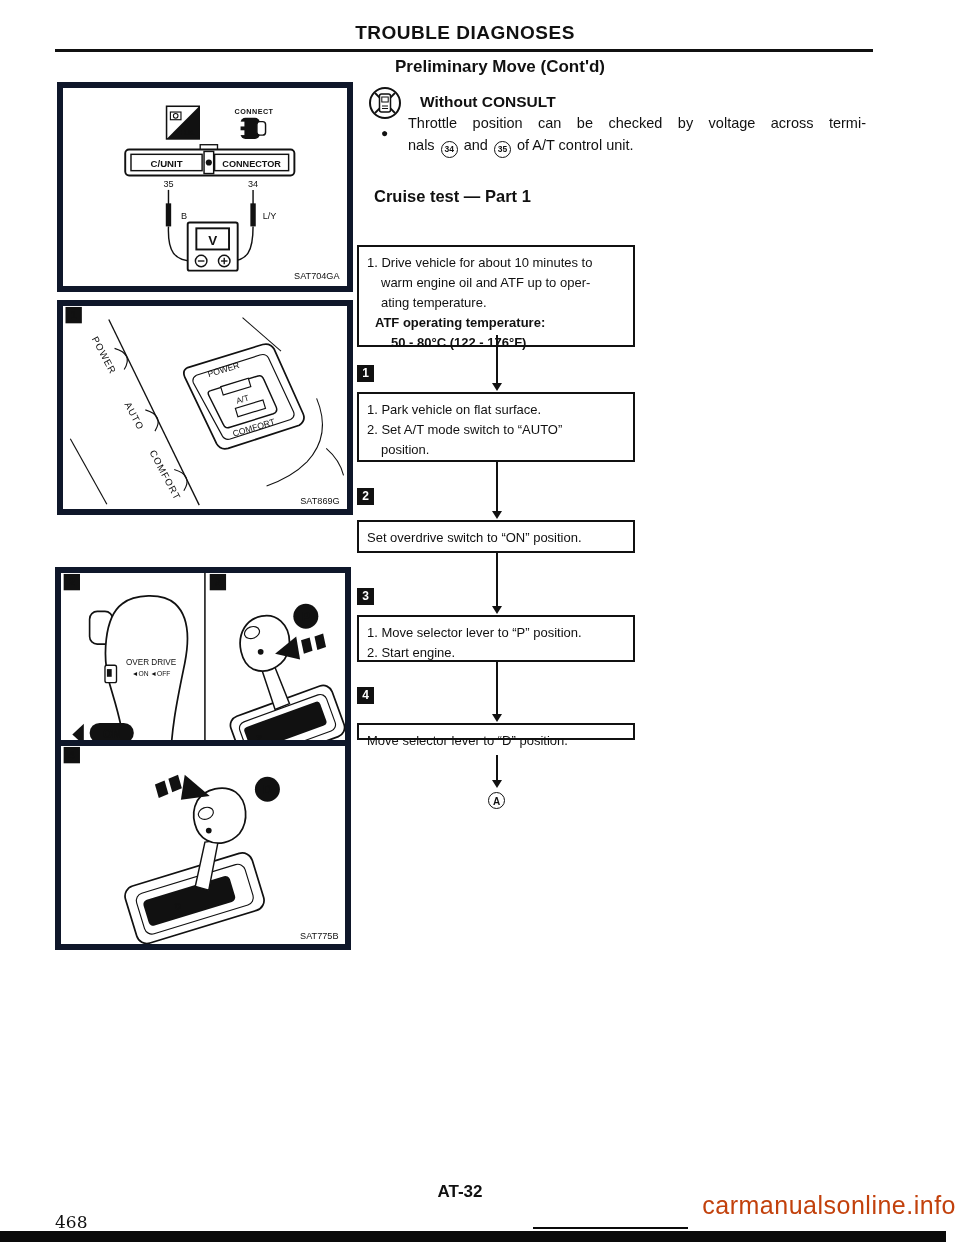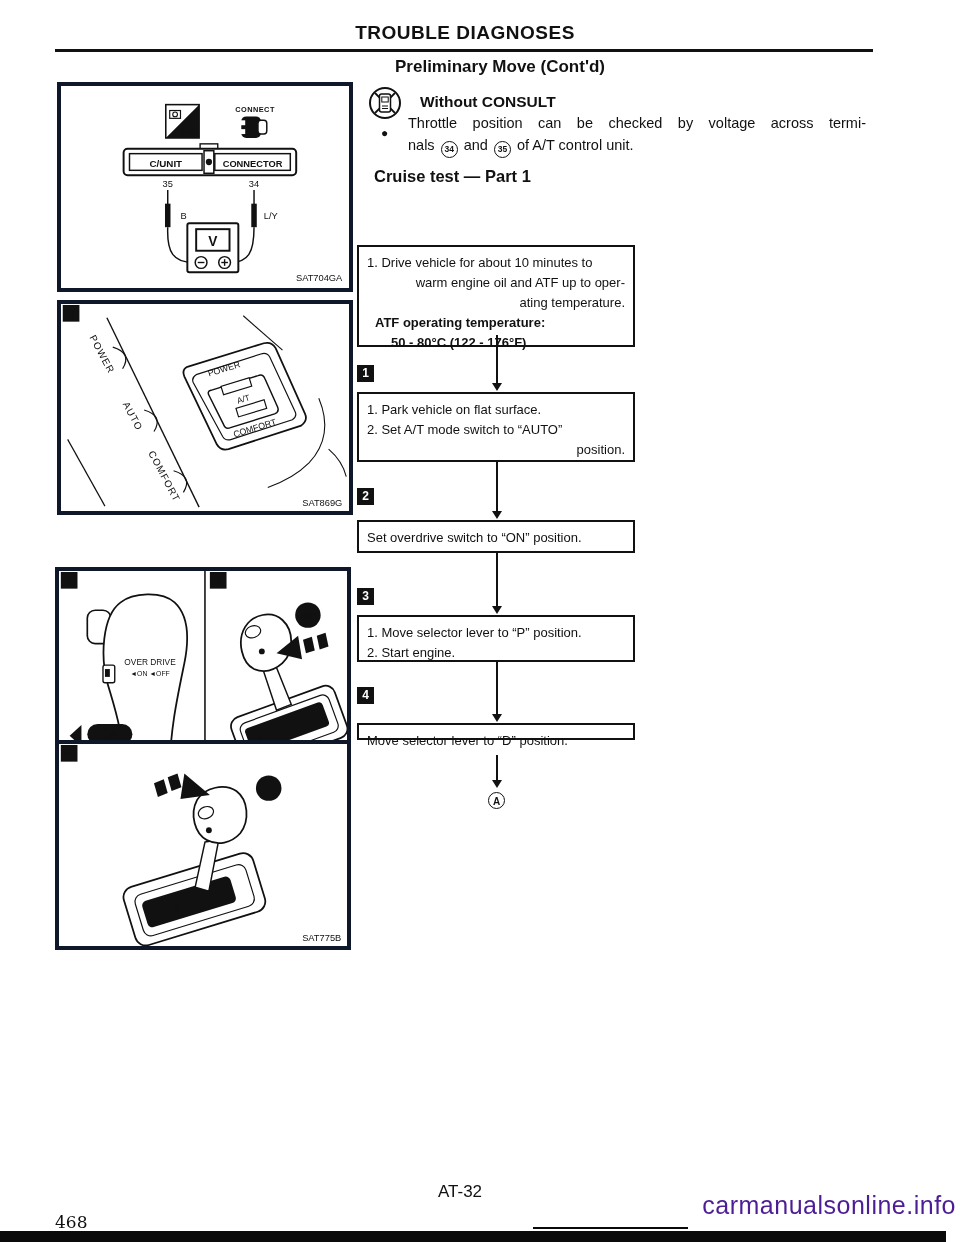--- a/index.html
+++ b/index.html
@@ -7,49 +7,49 @@
     width:960px;height:1242px;position:relative;background:#fff;
     font-family:"Liberation Sans","DejaVu Sans",sans-serif;color:#111;
     overflow:hidden;
   }
   .abs{position:absolute;}
   
   .doc-title{left:55px;top:22px;width:820px;text-align:center;font-size:19px;font-weight:bold;letter-spacing:.5px;}
   .title-rule{left:55px;top:49px;width:818px;height:3px;background:#111;}
   .doc-subtitle{left:55px;top:57px;width:890px;text-align:center;font-size:17px;font-weight:bold;}
   
-  .figure{border:4px solid #0f172a;background:#fff;box-sizing:border-box;}
+  .figure{border:6px solid #0f172a;background:#fff;box-sizing:border-box;}
   .figure svg{display:block;width:100%;height:100%;}
   svg text{font-family:"Liberation Sans","DejaVu Sans",sans-serif;fill:#111;}
   
   .consult-heading{left:420px;top:93px;font-size:15.5px;font-weight:bold;}
   .bullet-glyph{left:381px;top:126px;font-size:12px;}
   .bullet-text{left:408px;top:112px;width:458px;font-size:14.5px;line-height:22px;}
   .b-line1{text-align:justify;text-align-last:justify;}
   .term-circle{display:inline-block;width:15px;height:15px;border:1.3px solid #111;border-radius:50%;
     font-size:8.5px;line-height:15px;text-align:center;font-weight:bold;vertical-align:-2px;margin:0 2px;}
-  .cruise-heading{left:374px;top:167px;font-size:16.5px;font-weight:bold;}
+  .cruise-heading{left:374px;top:187px;font-size:16.5px;font-weight:bold;}
   
   .fc-box{left:357px;width:278px;border:2px solid #111;background:#fff;box-sizing:border-box;
     padding:6px 8px 5px 8px;font-size:13px;line-height:20px;}
-  .ind1{padding-left:14px;text-align:right;}
+  .ind1{padding-left:14px;}
   .ind2{padding-left:8px;}
   .ind3{padding-left:24px;}
   .bold{font-weight:bold;}
   .fc-marker{left:357px;width:17px;height:17px;background:#111;color:#fff;font-weight:bold;
     font-size:12px;text-align:center;line-height:17px;}
   .fc-arrow{left:496px;width:2px;background:#111;}
   .fc-arrow::after{content:'';position:absolute;bottom:-6px;left:-4px;width:0;height:0;
     border:5px solid transparent;border-top:8px solid #111;border-bottom:none;}
   .conn-a{left:488px;top:792px;width:17px;height:17px;border:1.6px solid #111;border-radius:50%;
     font-size:10px;font-weight:bold;text-align:center;line-height:17px;box-sizing:border-box;}
   
-  .page-code{left:55px;top:1182px;width:810px;text-align:center;font-size:17px;font-weight:normal;}
+  .page-code{left:55px;top:1182px;width:810px;text-align:center;font-size:17px;font-weight:bold;}
   .folio{left:55px;top:1212px;font-family:"DejaVu Serif","Liberation Serif",serif;font-size:17px;}
-  .watermark{left:640px;top:1191px;width:316px;text-align:right;font-size:25px;color:#4c1d95;letter-spacing:.5px;}
+  .watermark{left:640px;top:1191px;width:316px;text-align:right;font-size:25px;color:#c2410c;letter-spacing:.5px;}
   .bottom-bar{left:0;top:1231px;width:946px;height:11px;background:#0a0a0a;}
   .bottom-line{left:533px;top:1227px;width:155px;height:2px;background:#0a0a0a;}
 </style>
 </head>
 <body>
 
 <div class="abs doc-title">TROUBLE DIAGNOSES</div>
 <div class="abs title-rule"></div>
 <div class="abs doc-subtitle">Preliminary Move (Cont'd)</div>
 

